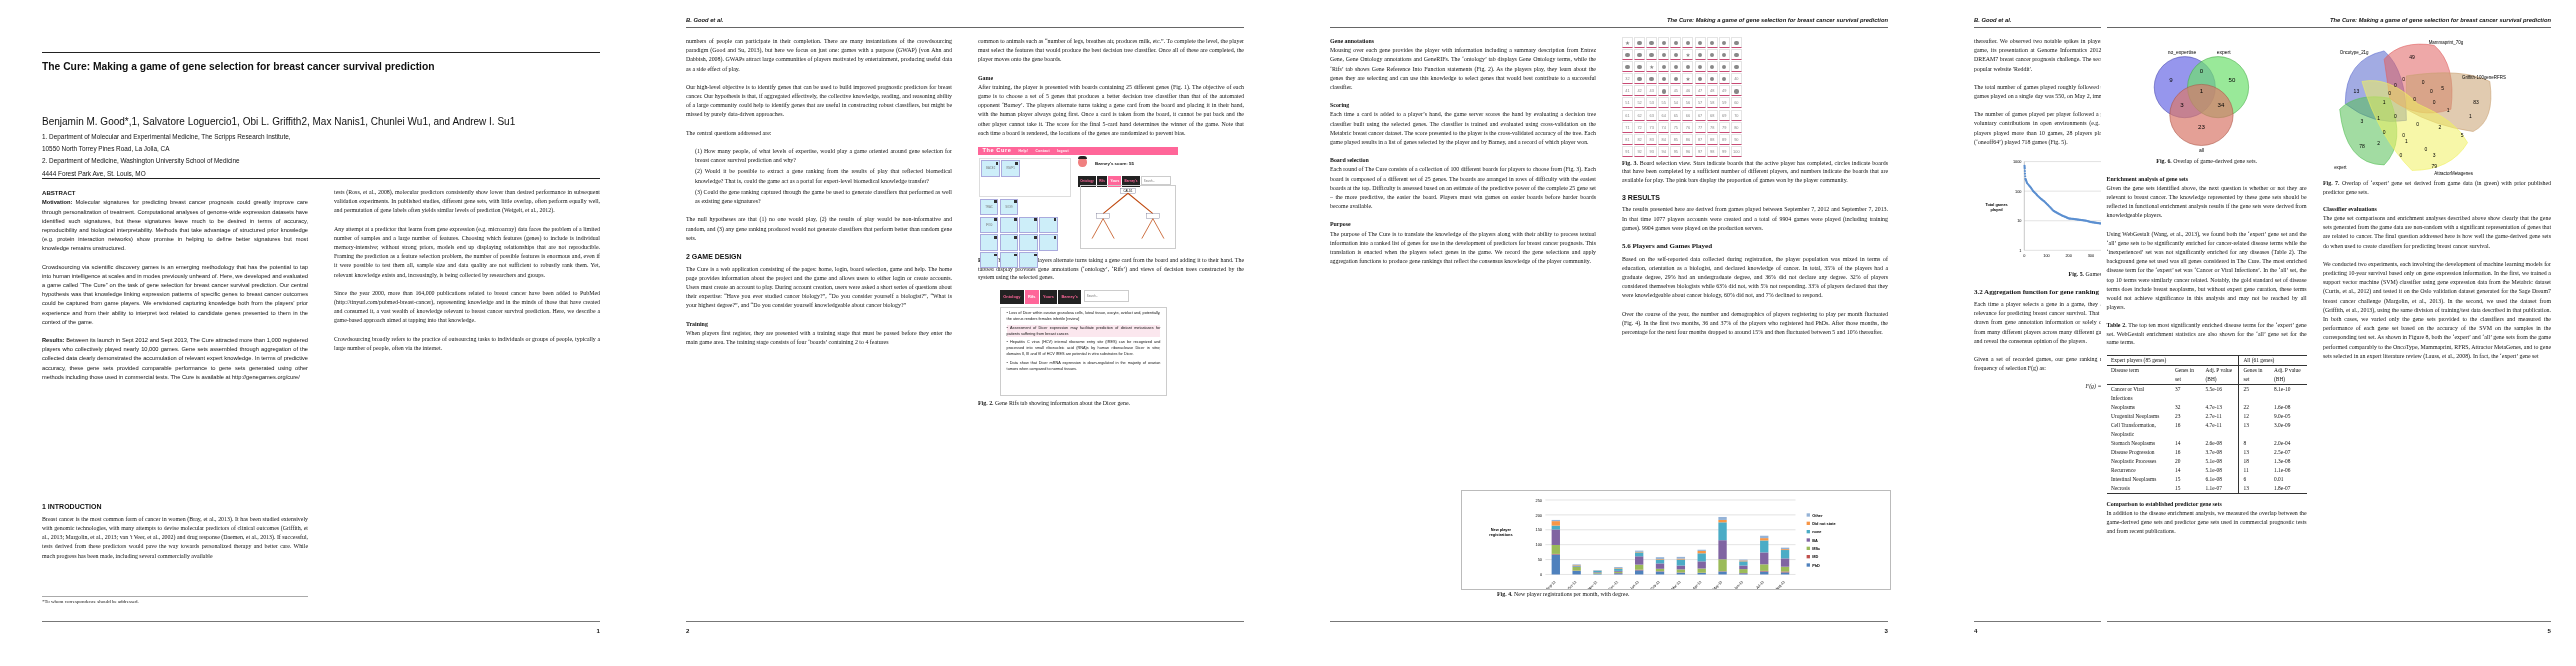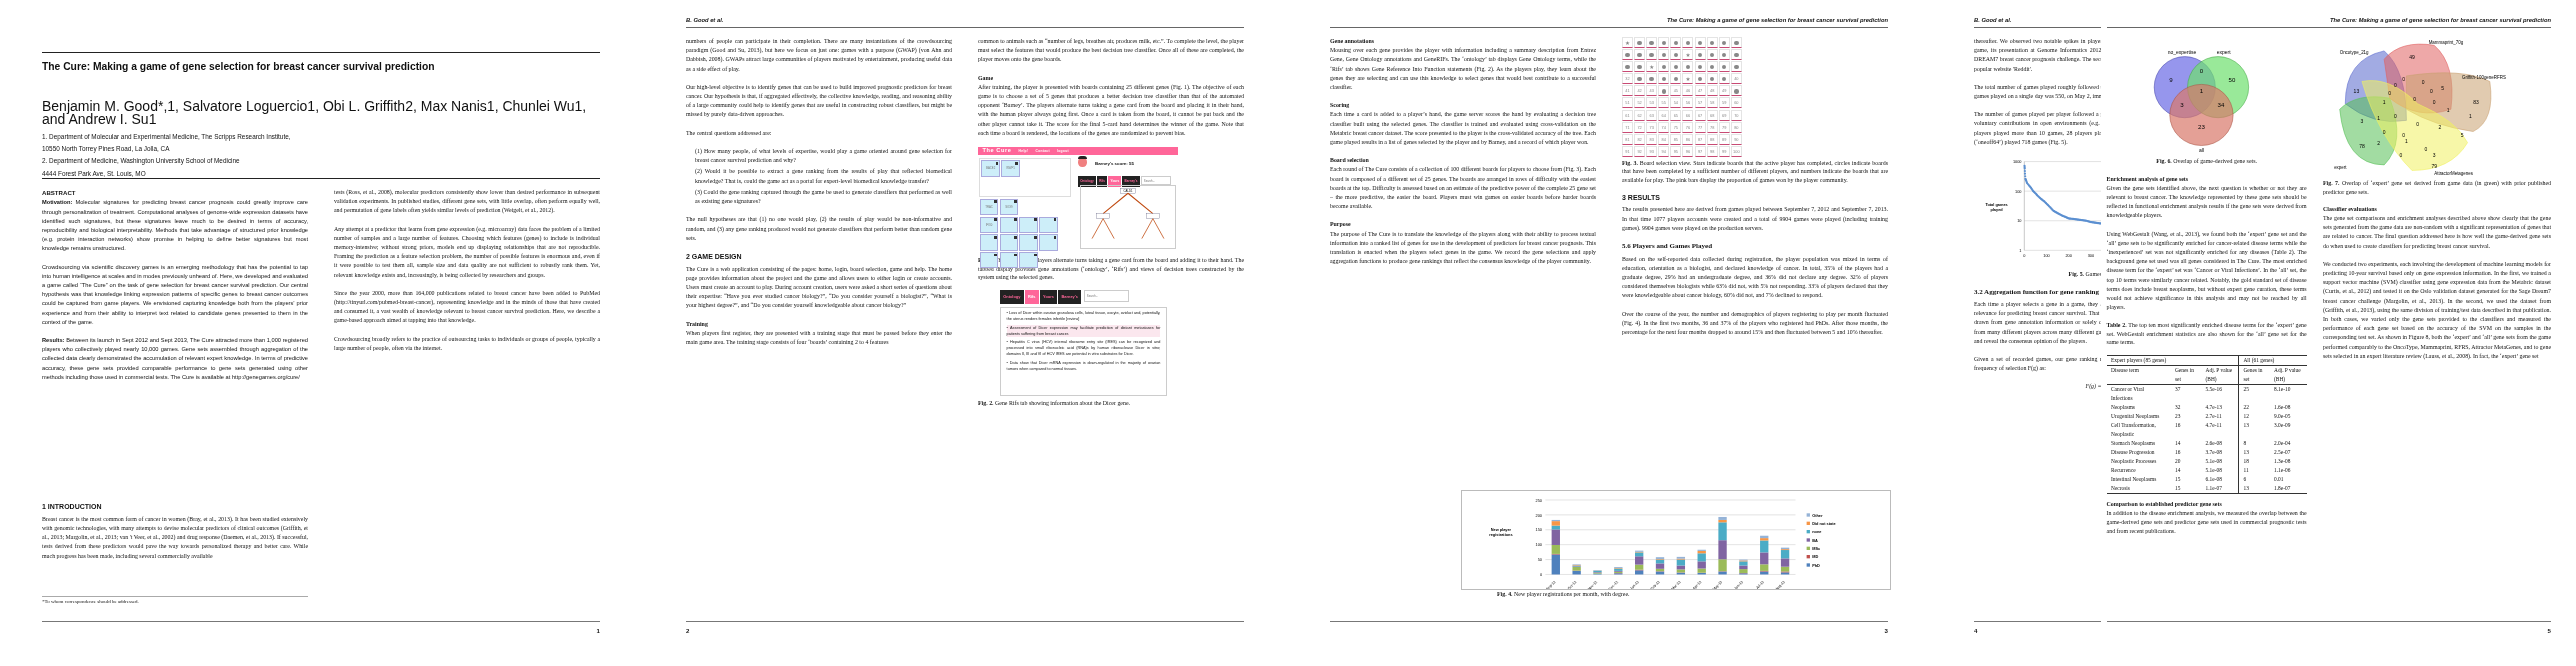--- a/index.html
+++ b/index.html
@@ -14,21 +14,21 @@
   .pagenum.left{left:0}.pagenum.right{right:0}
   .botrule{position:absolute;top:621px;left:0;right:0;border-top:0.8px solid #777;}
   .col{position:absolute;width:266px;font-size:5.9px;line-height:9.2px;text-align:justify;}
   .col p{margin:0 0 9px 0;}
   .colL{left:0}.colR{left:292px}
   h2.sec{font-family:"Liberation Sans",sans-serif;font-size:7px;font-weight:bold;margin:3.3px 0 3.3px 0;}
   h3.sub{font-size:7px;font-weight:bold;margin:4.4px 0 3.3px 0;}
   h4.para{font-size:5.9px;font-weight:bold;margin:0;}
   .title{position:absolute;top:58px;left:0;width:558px;font-family:"Liberation Sans",sans-serif;font-weight:bold;font-size:10.3px;line-height:18px;}
   .toprule{position:absolute;top:52px;left:0;width:558px;border-top:0.8px solid #222;}
-  .authors{position:absolute;top:100px;left:0;font-family:"Liberation Sans",sans-serif;font-size:14px;line-height:13.3px;}
+  .authors{position:absolute;top:115px;left:0;font-family:"Liberation Sans",sans-serif;font-size:10px;line-height:13.3px;}
   .affil{position:absolute;top:131px;left:0;font-family:"Liberation Sans",sans-serif;font-size:6.4px;line-height:12.2px;}
   .affrule{position:absolute;top:178px;left:0;width:558px;border-top:0.8px solid #222;}
   .abstract{font-family:"Liberation Sans",sans-serif;font-size:5.7px;line-height:9.2px;}
   .fig-caption{font-size:5.9px;line-height:8.3px;text-align:justify;}
   .fig-caption b{font-weight:bold;}
   
   .game{position:relative;width:200px;height:106px;margin:3.3px auto 3.3px 0;font-family:"Liberation Sans",sans-serif;}
   .gamebar{background:#ff6699;height:7.8px;color:#fff;font-size:5.6px;padding-left:4.4px;line-height:7.8px;font-weight:bold;}
   .gamebar span{margin-right:5.6px;font-size:3.3px;letter-spacing:0.3px}
   .gamebar .brand{font-size:5.6px;letter-spacing:0.6px;}

